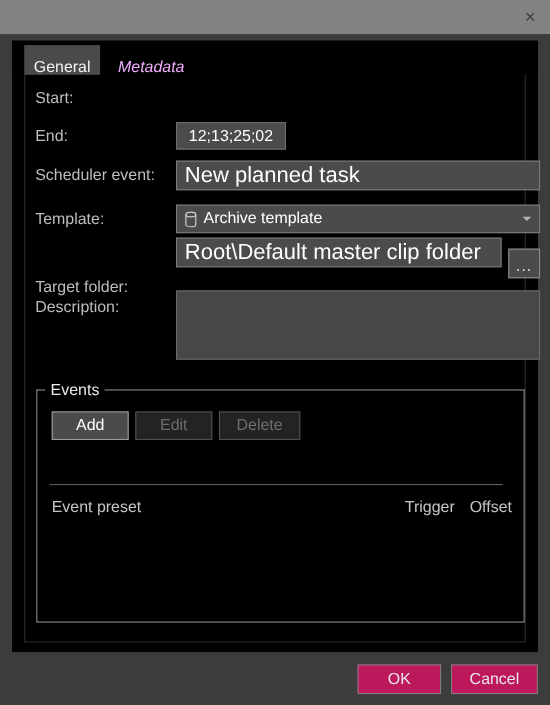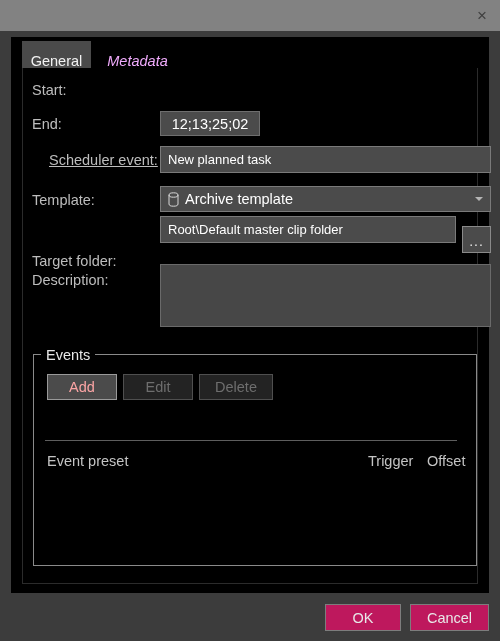--- a/index.html
+++ b/index.html
@@ -119,21 +119,21 @@
   .text-field {
     position: absolute;
     height: 27px;
     background: #4b4b4b;
     border: 1px solid #7a7a7a;
     box-sizing: border-box;
     display: flex;
     align-items: center;
     padding-left: 7px;
     color: #ffffff;
-    font-size: 13px;
+    font-size: 20px;
     cursor: text;
   }
 
   .combo {
     position: absolute;
     height: 26px;
     background: #4b4b4b;
     border: 1px solid #7a7a7a;
     box-sizing: border-box;
     display: flex;
@@ -208,21 +208,21 @@
     box-sizing: border-box;
     display: flex;
     align-items: center;
     justify-content: center;
     font-size: 14.5px;
     cursor: pointer;
   }
   .btn.enabled {
     background: #4b4b4b;
     border: 1px solid #9a9a9a;
-    color: #fca5a5;
+    color: #ffffff;
   }
   .btn.disabled {
     background: #232323;
     border: 1px solid #4f4f4f;
     color: #6e6e6e;
     cursor: default;
   }
 
   .col-head {
     position: absolute;
@@ -277,21 +277,21 @@
       <div class="tab inactive">Metadata</div>
     </div>
 
     <div class="tabpage">
 
       <div class="row-label" style="left:9px; top:14px;">Start:</div>
 
       <div class="row-label" style="left:9px; top:48px;">End:</div>
       <div class="tc-field" style="left:137px; top:43px; width:100px;">12;13;25;02</div>
 
-      <div class="row-label" style="left:26px; top:84px;text-decoration:underline;">Scheduler event:</div>
+      <div class="row-label" style="left:9px; top:84px;">Scheduler event:</div>
       <div class="text-field" style="left:137px; top:78px; width:331px;">New planned task</div>
 
       <div class="row-label" style="left:9px; top:124px;">Template:</div>
       <div class="combo" style="left:137px; top:118px; width:331px;">
         <svg class="db-icon" viewBox="0 0 13 15">
           <ellipse cx="6.5" cy="3" rx="4.5" ry="2.2" fill="none" stroke="#d8d8d8" stroke-width="1"></ellipse>
           <path d="M2 3 L2 12 A4.5 2.2 0 0 0 11 12 L11 3" fill="none" stroke="#d8d8d8" stroke-width="1"></path>
         </svg>
         <span>Archive template</span>
         <span class="caret"></span>

